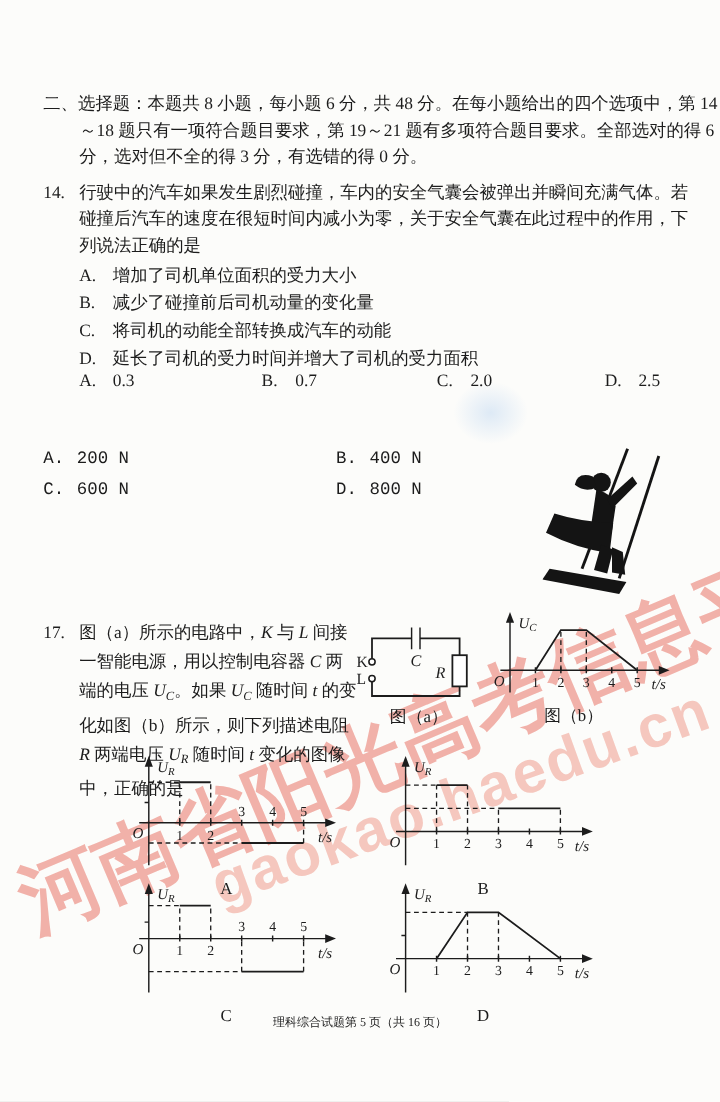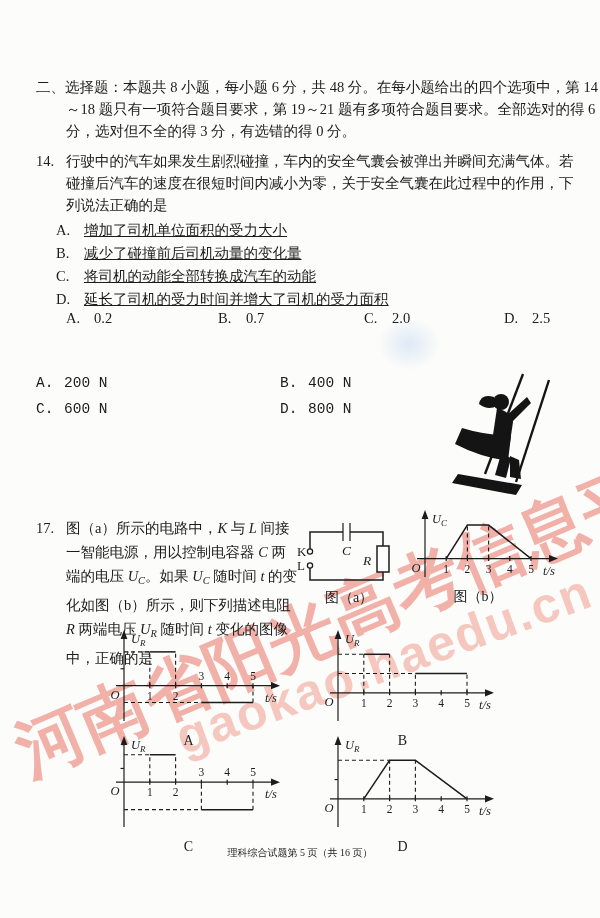--- a/index.html
+++ b/index.html
@@ -1,21 +1,21 @@
 <!DOCTYPE html>
 <html><head>
 <meta charset="utf-8">
 <style>
   html,body{margin:0;padding:0;background:#e8e8e6;}
   #page{position:relative;width:600px;height:918px;margin:0 auto;background:#fcfcfa;overflow:hidden;
         font-family:"Liberation Serif","DejaVu Serif",serif;color:#1c1c1c;font-size:14.5px;line-height:22px;}
   .abs{position:absolute;}
   .qline{padding-left:30px;text-indent:-30px;}
   .qnum{display:inline-block;width:30px;text-indent:0;}
-  .opt{margin-left:20px;line-height:23px;text-decoration:underline;}
+  .opt{margin-left:30px;line-height:23px;}
   .optlabel{display:inline-block;width:28px;}
   .v{font-style:italic;}
   .sub{font-size:0.72em;vertical-align:-3px;}
   #q15opts{margin-left:30px;display:flex;line-height:24px;margin-top:2px;}
   #q15opts .o1{width:152px}#q15opts .o2{width:146px}#q15opts .o3{width:140px}
   #q16opts{display:grid;grid-template-columns:244px auto;line-height:26px;font-family:Liberation Mono, monospace;}
   #footer{left:0;top:842px;width:100%;text-align:center;font-size:10px;}
   
   .ax{stroke:#1c1c1c;stroke-width:1.2;}
   .solid{fill:none;stroke:#1c1c1c;stroke-width:1.5;}
@@ -56,21 +56,21 @@
     <div style="margin-top:3px;">
       <div class="opt"><span class="optlabel">A.</span><span>增加了司机单位面积的受力大小</span></div>
       <div class="opt"><span class="optlabel">B.</span><span>减少了碰撞前后司机动量的变化量</span></div>
       <div class="opt"><span class="optlabel">C.</span><span>将司机的动能全部转换成汽车的动能</span></div>
       <div class="opt"><span class="optlabel">D.</span><span>延长了司机的受力时间并增大了司机的受力面积</span></div>
     </div>
   </div>
 
   <div class="abs" style="left:36px;top:304px;width:540px;">
     <div id="q15opts">
-      <span class="o1"><span class="optlabel">A.</span><span>0.2</span></span>
+      <span class="o1"><span class="optlabel">A.</span><span>0.3</span></span>
       <span class="o2"><span class="optlabel">B.</span><span>0.7</span></span>
       <span class="o3"><span class="optlabel">C.</span><span>2.0</span></span>
       <span class="o4"><span class="optlabel">D.</span><span>2.5</span></span>
     </div>
   </div>
 
   <div class="abs" style="left:36px;top:370px;width:438px;line-height:26px;">
     <div id="q16opts">
       <span><span class="optlabel">A.</span><span>200 N</span></span>
       <span><span class="optlabel">B.</span><span>400 N</span></span>

